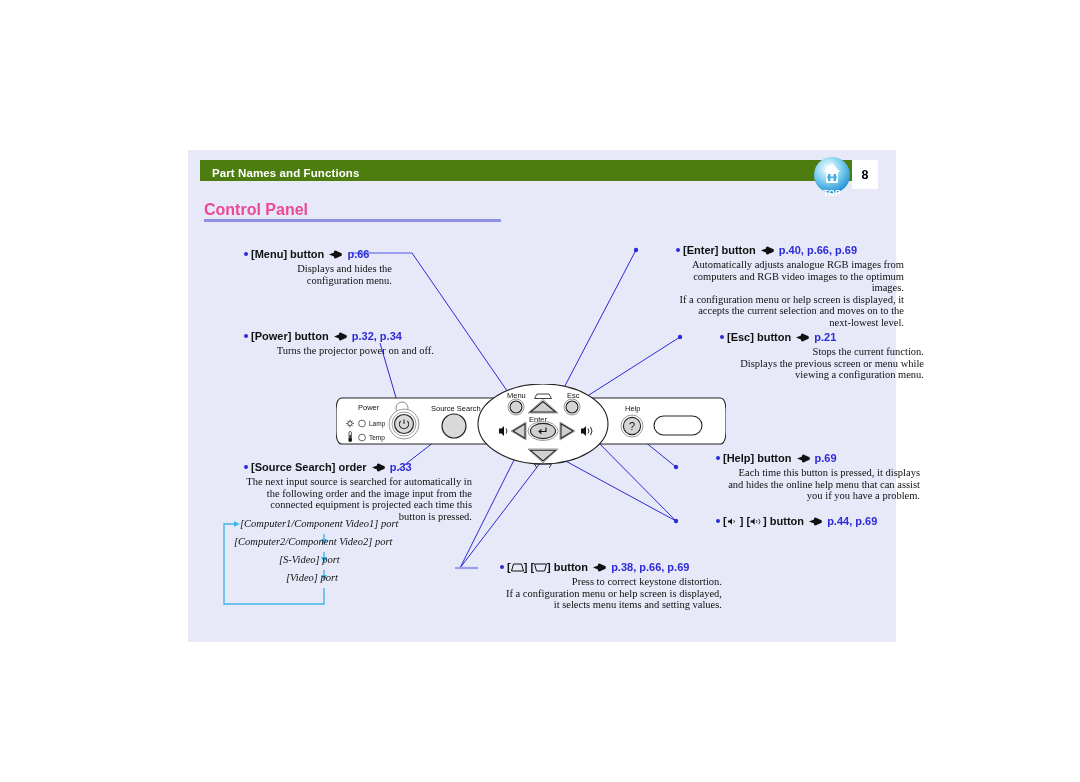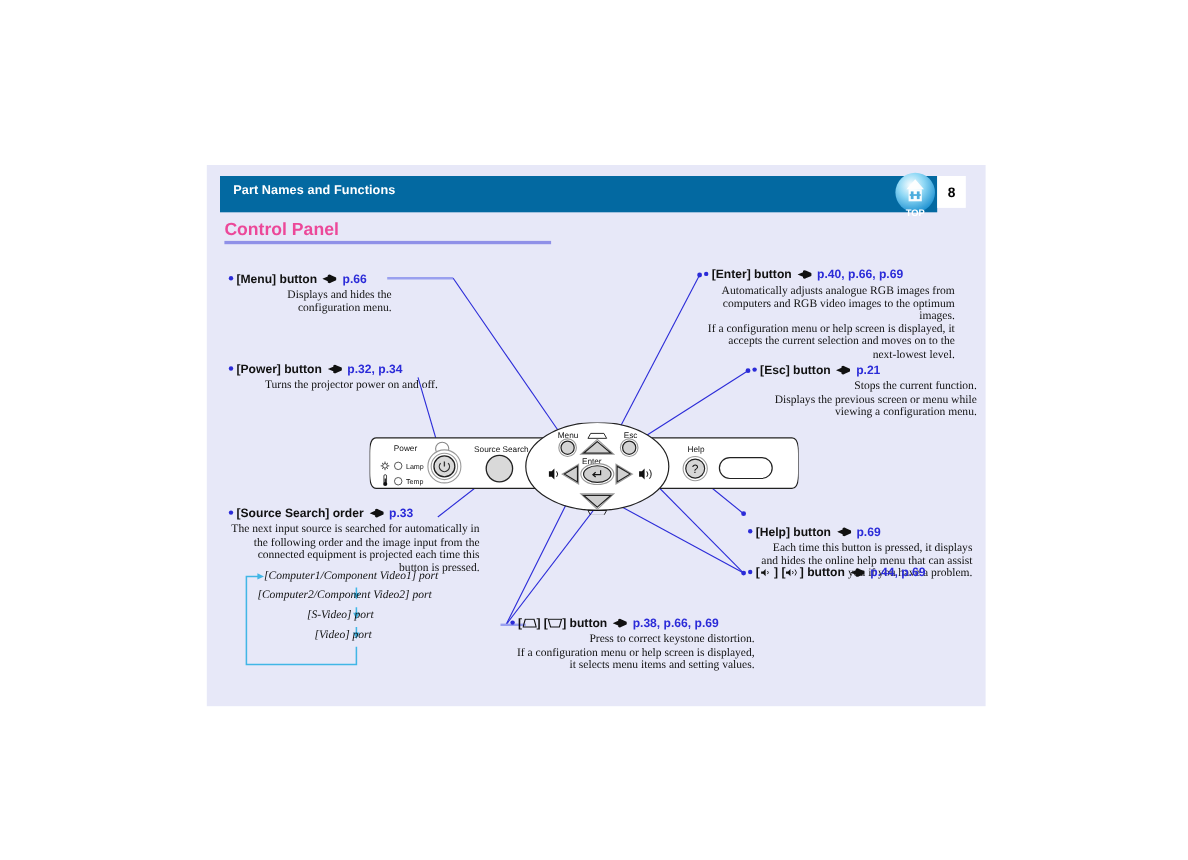--- a/index.html
+++ b/index.html
@@ -11,22 +11,22 @@
   #page{
     position:absolute;left:0;top:0;width:1080px;height:782px;overflow:hidden;
   }
   
   .panel{
     position:absolute;left:188px;top:150px;width:708px;height:492px;
     background:#e7e8f8;
   }
   
   .hdr{
-    position:absolute;left:200px;top:160px;width:652px;height:33px;
-    background:#0369a1;
+    position:absolute;left:200px;top:160px;width:652px;height:21px;
+    background:#4d7c0f;
   }
   .hdr-title{
     position:absolute;left:12px;top:7px;
     font-size:11.5px;font-weight:bold;color:#ffffff;letter-spacing:.1px;
   }
   .topbadge{
     position:absolute;left:810px;top:155px;width:44px;height:44px;
   }
   .pagenum{
     position:absolute;left:852px;top:160px;width:26px;height:29px;
@@ -36,21 +36,21 @@
   
   .sec-title{
     position:absolute;left:204px;top:201px;
     font-size:16px;font-weight:bold;color:#ec4899;
   }
   .sec-rule{
     position:absolute;left:204px;top:219px;width:297px;height:3px;
     background:#8f90e8;
   }
   
-  .callout{position:absolute;}
+  .callout{position:absolute;margin-left:36px;}
   .co-head{
     font-size:11px;font-weight:bold;color:#111;white-space:nowrap;
     line-height:13px;
   }
   .bullet{
     display:inline-block;width:4px;height:4px;border-radius:50%;
     background:#2b2bd8;vertical-align:2px;margin-right:3px;
   }
   .pref{color:#2b2bd8;font-weight:bold;}
   .hand{display:inline-block;width:13px;height:9px;vertical-align:-1px;margin:0 2px;}
@@ -322,21 +322,21 @@
       <span class="bullet"></span><span>[Esc] button</span>
       <svg class="hand" viewBox="0 0 13 9">
         <path d="M0,4.5 L5,2.4 L5,1.2 Q6.4,0 8,1.2 L12.6,3.2 Q13,4.5 12.6,5.8 L8,7.8 Q6.4,9 5,7.8 L5,6.6 Z" fill="#111"></path>
       </svg>
       <span class="pref">p.21</span>
     </div>
     <div class="co-body" style="width:196px;margin-left:8px;white-space:pre-line">Stops the current function.
 Displays the previous screen or menu while viewing a configuration menu.</div>
   </div>
 
-  <div class="callout" style="left:680px;top:478px;width:200px">
+  <div class="callout" style="left:680px;top:452px;width:200px">
     <div class="co-head">
       <span class="bullet"></span><span>[Help] button</span>
       <svg class="hand" viewBox="0 0 13 9">
         <path d="M0,4.5 L5,2.4 L5,1.2 Q6.4,0 8,1.2 L12.6,3.2 Q13,4.5 12.6,5.8 L8,7.8 Q6.4,9 5,7.8 L5,6.6 Z" fill="#111"></path>
       </svg>
       <span class="pref">p.69</span>
     </div>
     <div class="co-body" style="width:196px;margin-left:8px">Each time this button is pressed, it displays and hides the online help menu that can assist you if you have a problem.</div>
   </div>
 

